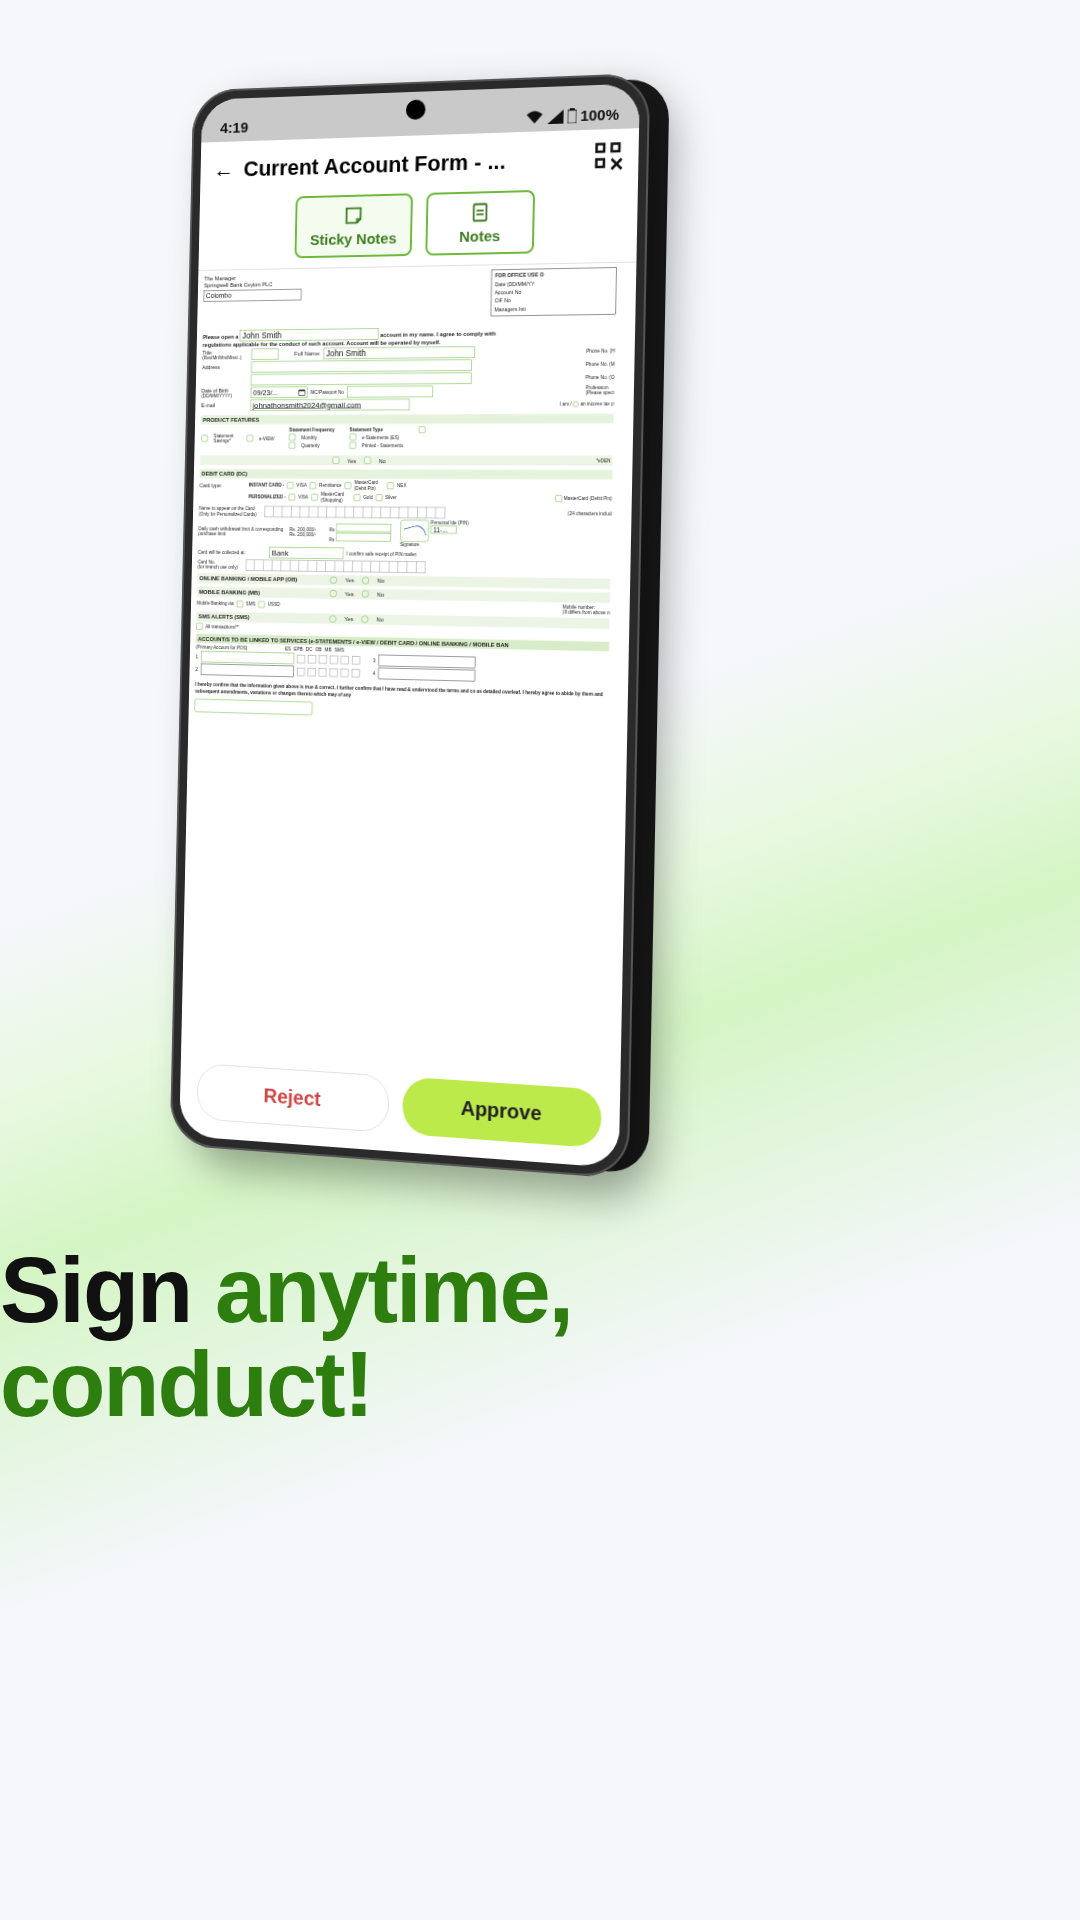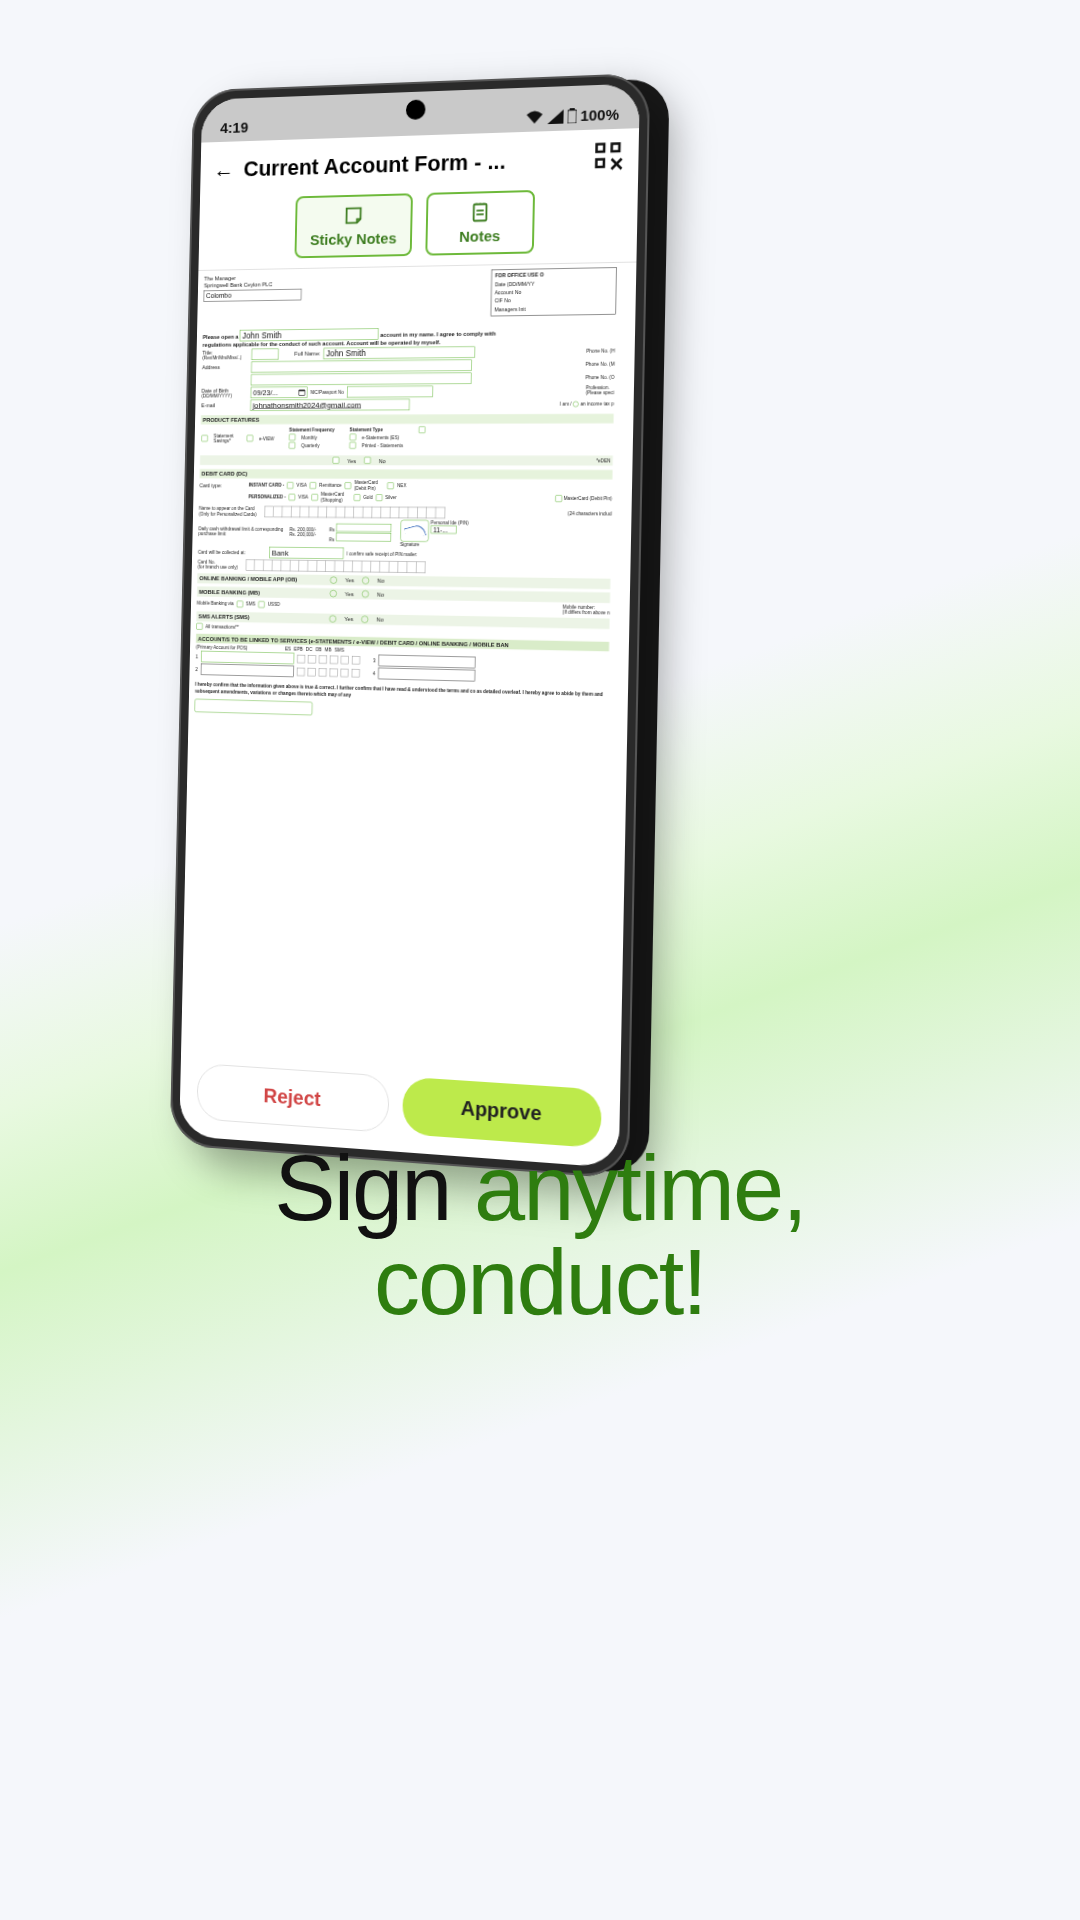--- a/index.html
+++ b/index.html
@@ -221,24 +221,23 @@
   font-size: 20px;
   font-weight: 700;
   text-align: center;
 }
 .btn-reject { color: #d14545; background: #fff; border: 1.5px solid #e2e2e2; }
 .btn-approve { color: #222; background: #bdea4b; }
 .headline {
   position: absolute;
   left: 0;
   right: 0;
-  top: 1142px;
-  text-align: center;
+  top: 1244px;
   font-size: 92px;
-  font-weight: 400;
+  font-weight: 700;
   line-height: 1.02;
   letter-spacing: -2px;
   color: #111;
 }
 .headline .accent { color: #2e7d0f; }
 </style>
 </head>
 <body>
 
 <div class="phone-outer">

